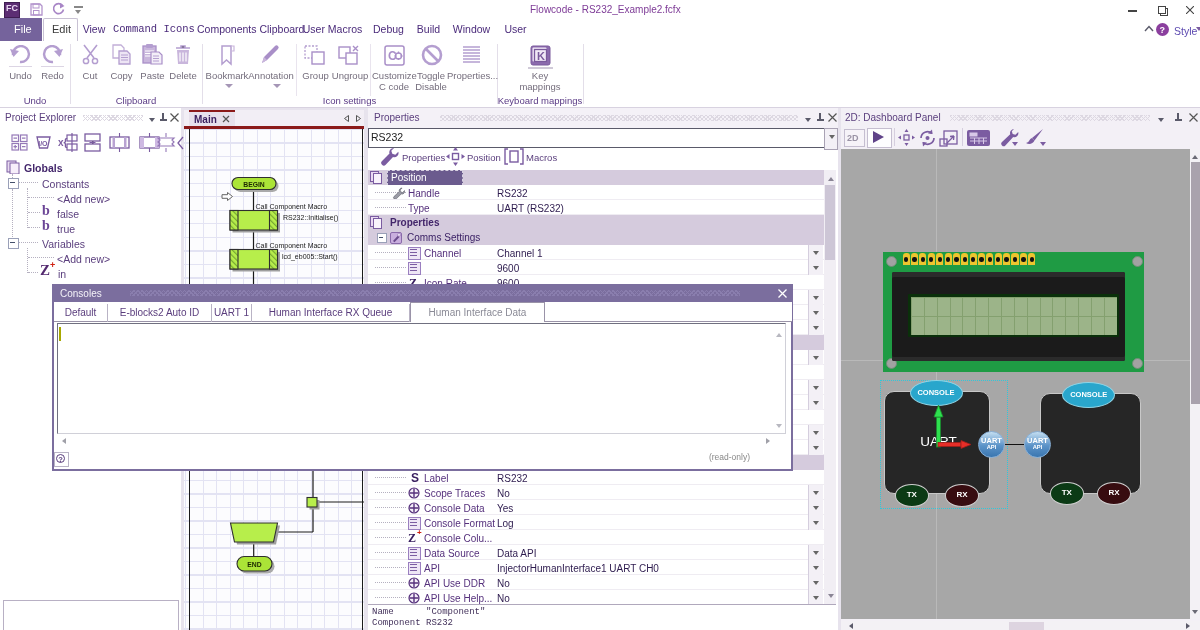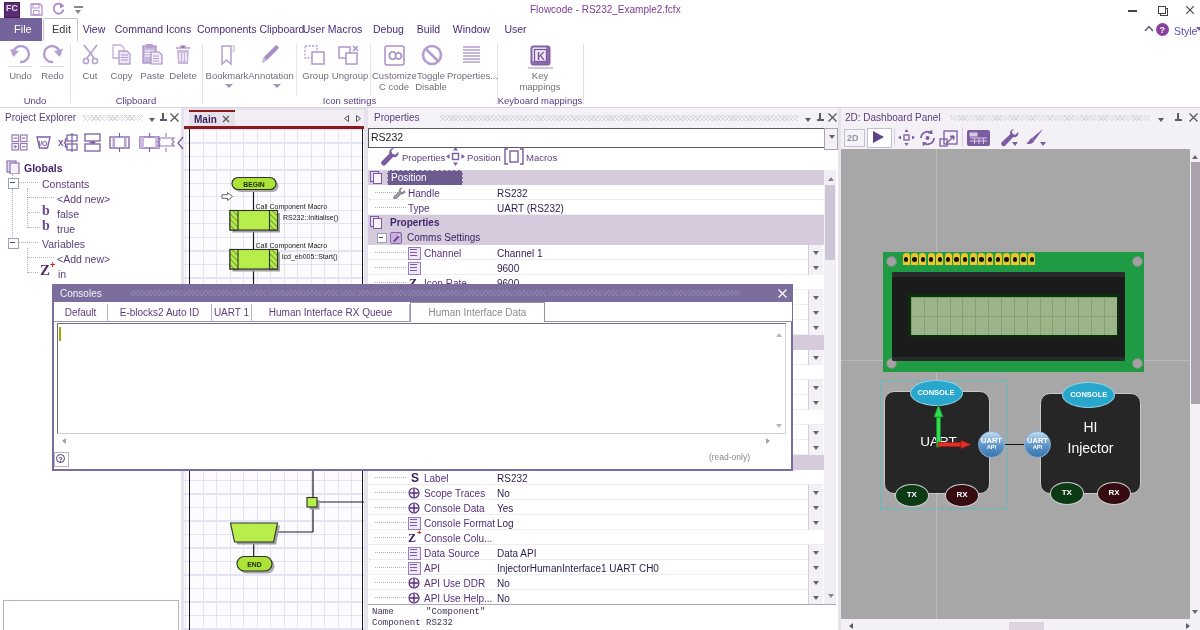--- a/index.html
+++ b/index.html
@@ -39,21 +39,21 @@
 <svg class="a" style="left:1186px;top:6px;" width="8" height="8" viewBox="0 0 8 8">
     <path d="M0 0 L8 8 M8 0 L0 8" stroke="#444" stroke-width="1.1"></path>
   </svg>
 
 <div class="a" style="left:0;top:18px;width:1200px;height:23px;background:#fff;"></div>
 <div class="a" style="left:0;top:18px;width:42px;height:23px;background:#75639c;"></div>
 <div class="a t" style="left:14px;top:23px;font-size:11px;color:#fff;">File</div>
 <div class="a" style="left:43px;top:18px;width:33px;height:23px;background:#fff;border:1px solid #c9c2d4;border-bottom:none;border-radius:2px 2px 0 0;"></div>
 <div class="a t" style="left:52px;top:23px;font-size:11px;color:#3a3a3a;">Edit</div>
 <div class="a tab" style="left:74px;top:23px;width:40px;">View</div>
-<div class="a tab" style="left:113px;top:23px;width:80px;">Command Icons</div>
+<div class="a tab" style="left:113px;top:23px;width:80px;font-family:Liberation Mono, monospace;">Command Icons</div>
 <div class="a tab" style="left:197px;top:23px;width:100px;">Components Clipboard</div>
 <div class="a tab" style="left:302px;top:23px;width:61px;">User Macros</div>
 <div class="a tab" style="left:368px;top:23px;width:41px;">Debug</div>
 <div class="a tab" style="left:408px;top:23px;width:41px;">Build</div>
 <div class="a tab" style="left:451px;top:23px;width:41px;">Window</div>
 <div class="a tab" style="left:495px;top:23px;width:41px;">User</div>
 <svg class="a" style="left:1144px;top:25px;" width="10" height="7" viewBox="0 0 10 7">
     <path d="M1 6 L5 1.5 L9 6" fill="none" stroke="#5a5a6a" stroke-width="1.4"></path>
   </svg>
 <div class="a" style="left:1156px;top:22.5px;width:13px;height:13px;border-radius:50%;background:#8b3f9e;"></div>
@@ -588,21 +588,20 @@
  <div class="a" style="left:137px;top:282.5px;width:27px;height:27px;border-radius:50%;background:linear-gradient(#c4def1,#5b93c8 55%,#3a76b0);border:1px solid #88b0d8;box-sizing:border-box;text-align:center;">
       <div style="font-size:7.5px;font-weight:bold;color:#fff;margin-top:5px;line-height:7px;">UART</div>
       <div style="font-size:5.8px;font-weight:bold;color:#fff;line-height:6px;">API</div>
     </div>
  <div class="a" style="left:53.75px;top:335.7px;width:34px;height:22.6px;background:#0b3a15;border:1.5px solid #cfcfcf;border-radius:50%;box-sizing:border-box;text-align:center;line-height:20px;font-size:8px;font-weight:bold;color:#fff;">TX</div>
  <div class="a" style="left:104px;top:335.7px;width:34px;height:22.6px;background:#370c10;border:1.5px solid #cfcfcf;border-radius:50%;box-sizing:border-box;text-align:center;line-height:20px;font-size:8px;font-weight:bold;color:#fff;">RX</div>
  <div class="a" style="left:164px;top:295.5px;width:19px;height:1.2px;background:#111;"></div>
 
  <div class="a" style="left:199px;top:244px;width:101px;height:101.5px;background:#262626;border:1.5px solid #c8c8c8;border-radius:10px;box-sizing:border-box;"></div>
  <div class="a" style="left:221.25px;top:233px;width:53px;height:26px;background:#29a6cc;border:1.5px solid #8ed4e6;border-radius:50%;box-sizing:border-box;text-align:center;line-height:23px;font-size:7.5px;font-weight:bold;color:#fff;">CONSOLE</div>
- <div class="a" style="left:199px;top:268px;width:101px;text-align:center;font-size:14px;line-height:21px;color:#fff;">HI<br>Injector</div>
  <div class="a" style="left:183px;top:282.5px;width:27px;height:27px;border-radius:50%;background:linear-gradient(#c4def1,#5b93c8 55%,#3a76b0);border:1px solid #88b0d8;box-sizing:border-box;text-align:center;">
       <div style="font-size:7.5px;font-weight:bold;color:#fff;margin-top:5px;line-height:7px;">UART</div>
       <div style="font-size:5.8px;font-weight:bold;color:#fff;line-height:6px;">API</div>
     </div>
  <div class="a" style="left:208.75px;top:333.7px;width:34px;height:22.6px;background:#0b3a15;border:1.5px solid #cfcfcf;border-radius:50%;box-sizing:border-box;text-align:center;line-height:20px;font-size:8px;font-weight:bold;color:#fff;">TX</div>
  <div class="a" style="left:256px;top:333.7px;width:34px;height:22.6px;background:#370c10;border:1.5px solid #cfcfcf;border-radius:50%;box-sizing:border-box;text-align:center;line-height:20px;font-size:8px;font-weight:bold;color:#fff;">RX</div>
 </div>
 
 <div class="a" style="left:1190px;top:148.5px;width:10px;height:470px;background:#f3f1f5;"></div>
 <div class="a" style="left:1192px;top:152px;border:3px solid transparent;border-bottom:4px solid #6a6a75;"></div>

